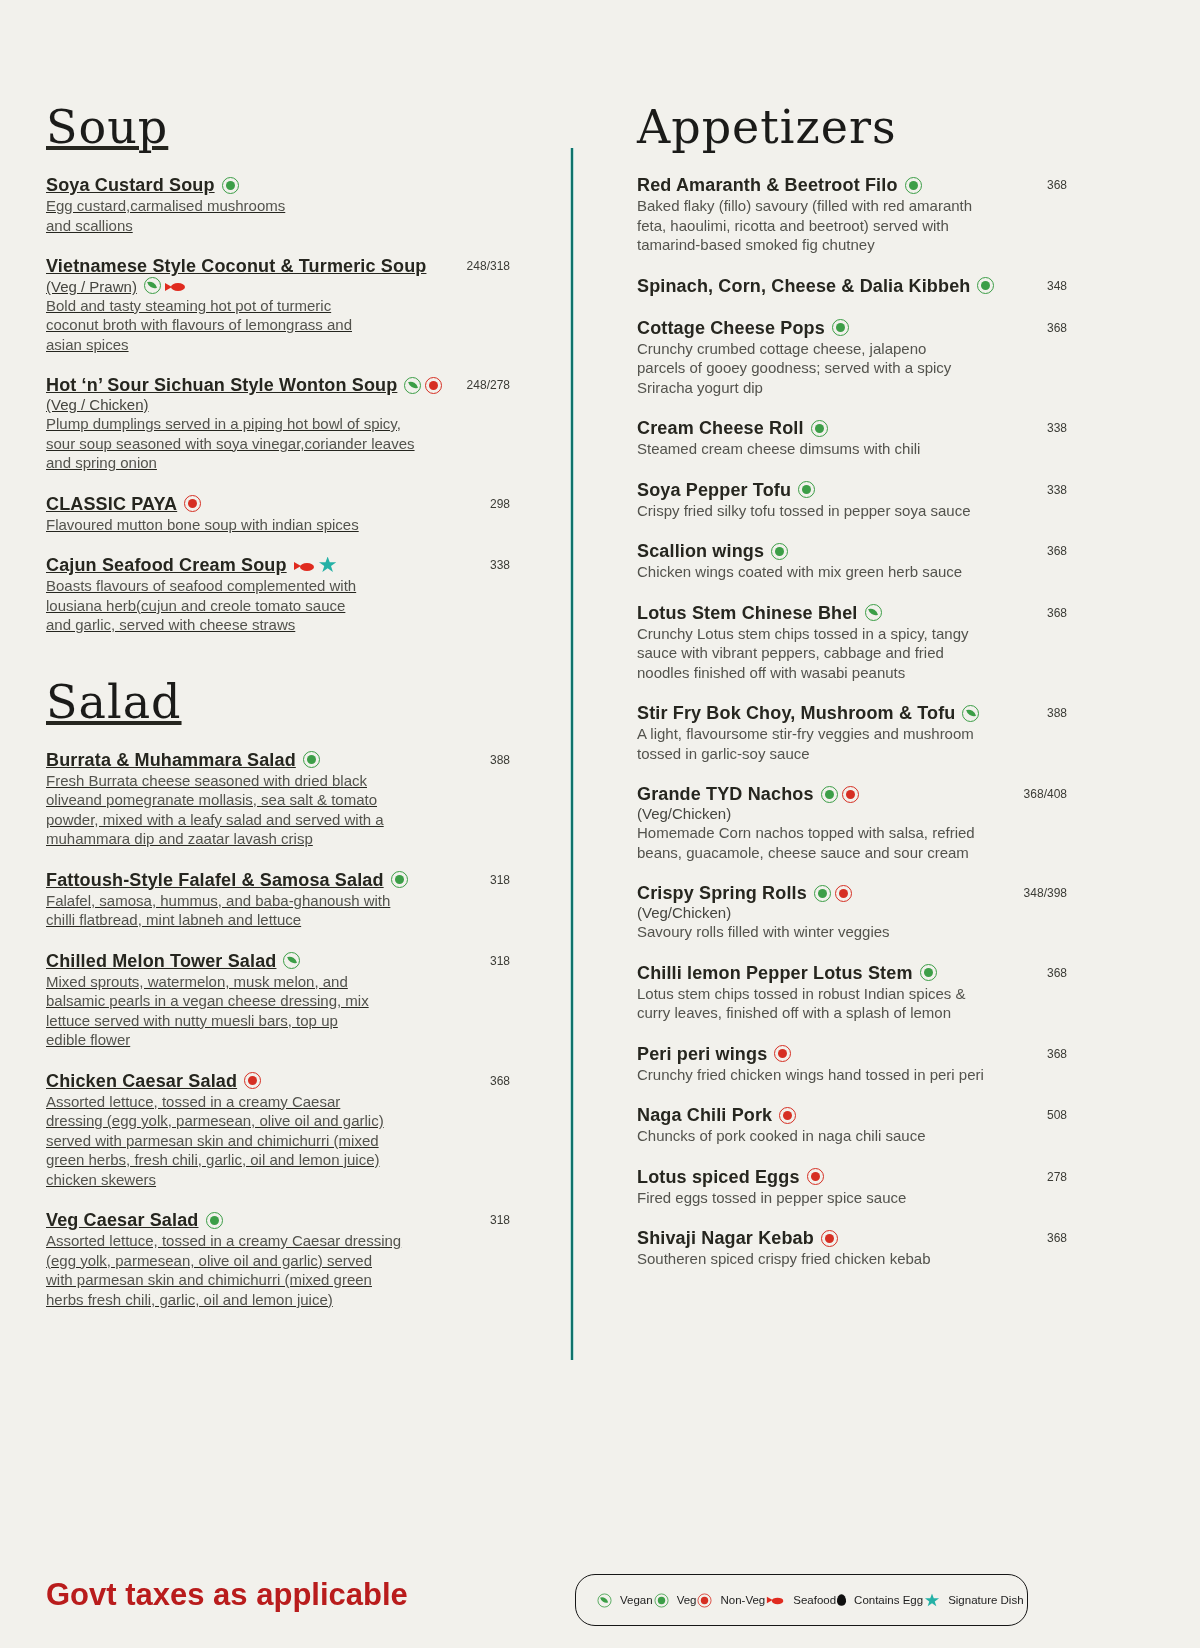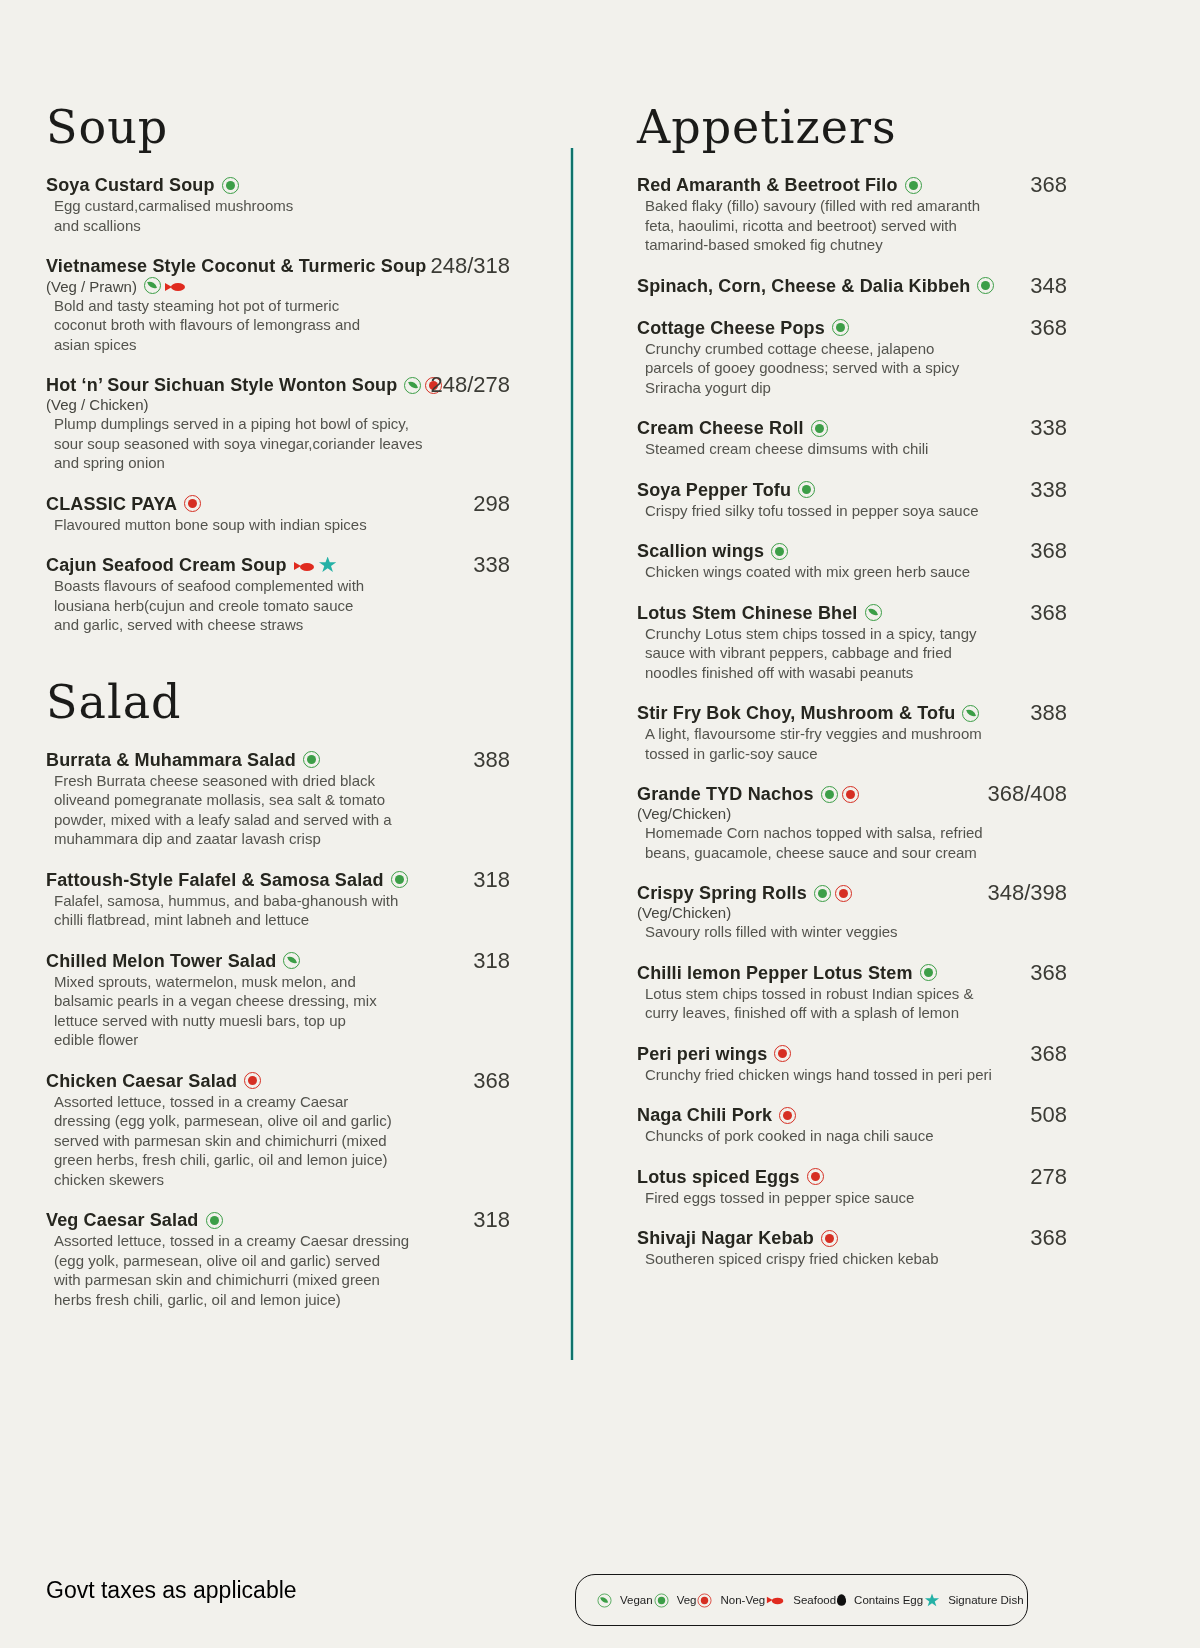--- a/index.html
+++ b/index.html
@@ -1,33 +1,33 @@
 <!DOCTYPE html>
 <html><head>
 <meta charset="utf-8">
 <style>
   html,body{margin:0;padding:0;}
   body{width:1200px;height:1648px;}
   .page{position:relative;width:1200px;height:1648px;background:#f2f1ec;overflow:hidden;
         font-family:"Liberation Sans",sans-serif;color:#26261f;}
   .col{position:absolute;top:100px;}
-  .col-left{left:46px;width:464px;}
+  .col-left{left:46px;width:464px;text-decoration:underline;}
   .col-right{left:637px;width:430px;}
   .divider{position:absolute;left:570px;top:148px;width:4px;height:1212px;
            background:linear-gradient(90deg,#b7dcd8 0 1px,#0f736b 1px 3px,#b7dcd8 3px 4px);}
   .section+.section{margin-top:40px;}
   .section-title{font-family:"DejaVu Serif","Liberation Serif",serif;font-weight:400;
                  font-size:46px;line-height:54px;letter-spacing:1px;color:#1b1b19;margin:0 0 18px 0;}
   .menu-item{margin-bottom:15px;}
   .item-head{position:relative;padding-right:58px;margin-top:20px;}
   .item-name{font-size:18px;font-weight:700;line-height:22px;color:#26261f;letter-spacing:0.15px;}
-  .price{position:absolute;right:-58px;top:0;font-size:22px;line-height:22px;color:#3b3b35;white-space:nowrap;}
+  .price{position:absolute;right:-58px;top:0;font-size:12px;line-height:22px;color:#3b3b35;white-space:nowrap;}
   .item-head .price{right:0;}
   .subtitle{font-size:15px;line-height:18px;color:#45453f;}
-  .desc{font-size:15px;line-height:19.5px;color:#53534d;white-space:pre-line;margin-left:8px;}
+  .desc{font-size:15px;line-height:19.5px;color:#53534d;white-space:pre-line;}
   
   .icon{display:inline-block;position:relative;vertical-align:-2.5px;}
   .icons .icon{margin-left:7px;}
   .icons .icon+.icon{margin-left:4px;}
   .icon-veg,.icon-vegan,.icon-nonveg{width:17px;height:17px;border-radius:50%;box-sizing:border-box;}
   .icon-veg{border:1.8px solid #3c9e47;}
   .icon-veg::after{content:"";position:absolute;inset:3px;border-radius:50%;background:#3c9e47;}
   .icon-nonveg{border:1.8px solid #d62f23;}
   .icon-nonveg::after{content:"";position:absolute;inset:3px;border-radius:50%;background:#d62f23;}
   .icon-vegan{border:1.8px solid #3c9e47;}
@@ -36,21 +36,21 @@
   .icon-seafood{width:21px;height:11px;vertical-align:-1px;}
   .icon-seafood::before{content:"";position:absolute;left:6px;top:1.5px;width:14px;height:8px;
                         border-radius:50%;background:#e02b1f;}
   .icon-seafood::after{content:"";position:absolute;left:0;top:1px;width:0;height:0;
                        border-top:4.5px solid transparent;border-bottom:4.5px solid transparent;
                        border-left:7px solid #e02b1f;}
   .icon-egg{width:11px;height:14px;background:#0f0f0f;border-radius:50% 50% 50% 50% / 62% 62% 40% 40%;vertical-align:-3px;}
   .icon-star{width:18px;height:17px;background:#25b1a6;
              clip-path:polygon(50% 0%,61.8% 34.5%,98.1% 34.5%,68.7% 56.6%,79.4% 90.5%,50% 69.5%,20.6% 90.5%,31.3% 56.6%,1.9% 34.5%,38.2% 34.5%);}
   
-  .footer-note{position:absolute;left:46px;top:1577px;font-size:23px;color:#000000;}
+  .footer-note{position:absolute;left:46px;top:1577px;font-size:31px;color:#b91c1c;font-weight:bold;}
   .legend{position:absolute;left:575px;top:1574px;width:453px;height:52px;box-sizing:border-box;
           border:1.6px solid #161616;border-radius:20px;display:flex;align-items:center;
           justify-content:space-between;padding:0 20px;}
   .legend-item{display:flex;align-items:center;gap:7px;font-size:11.5px;color:#1d1d1d;white-space:nowrap;}
   .legend-icons{display:inline-flex;align-items:center;}
   .legend-icons .icon{margin:0;transform:scale(0.82);transform-origin:center;}
 </style>
 </head>
 <body>
 

